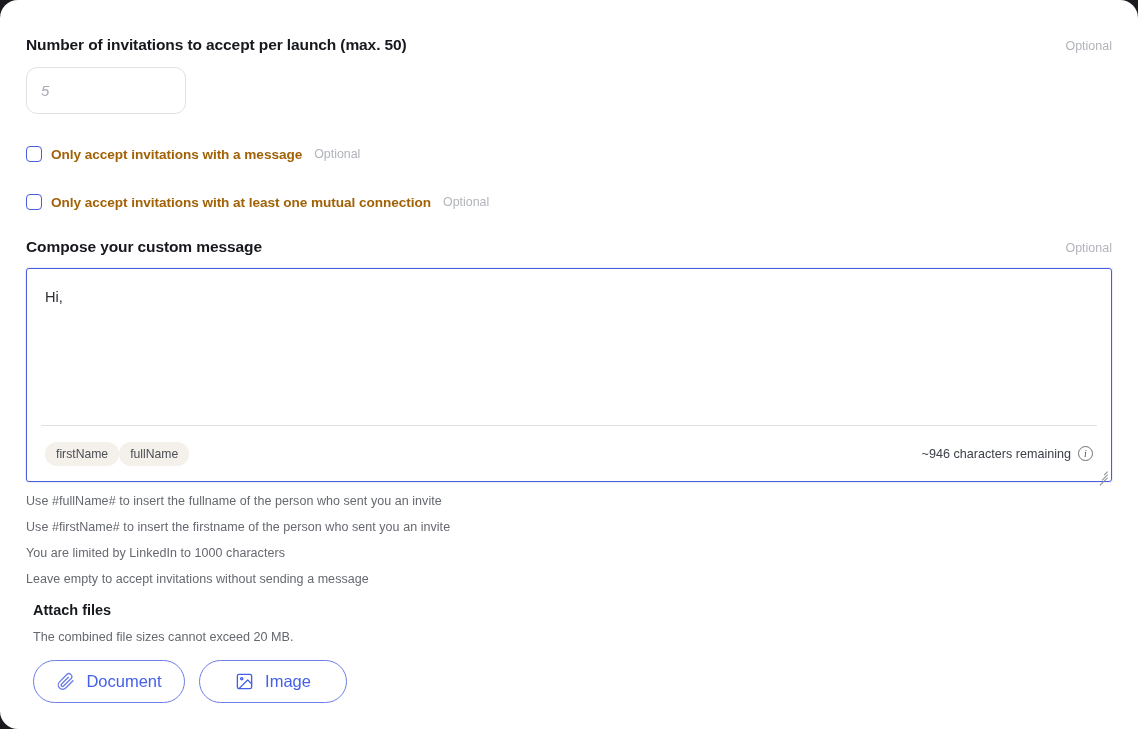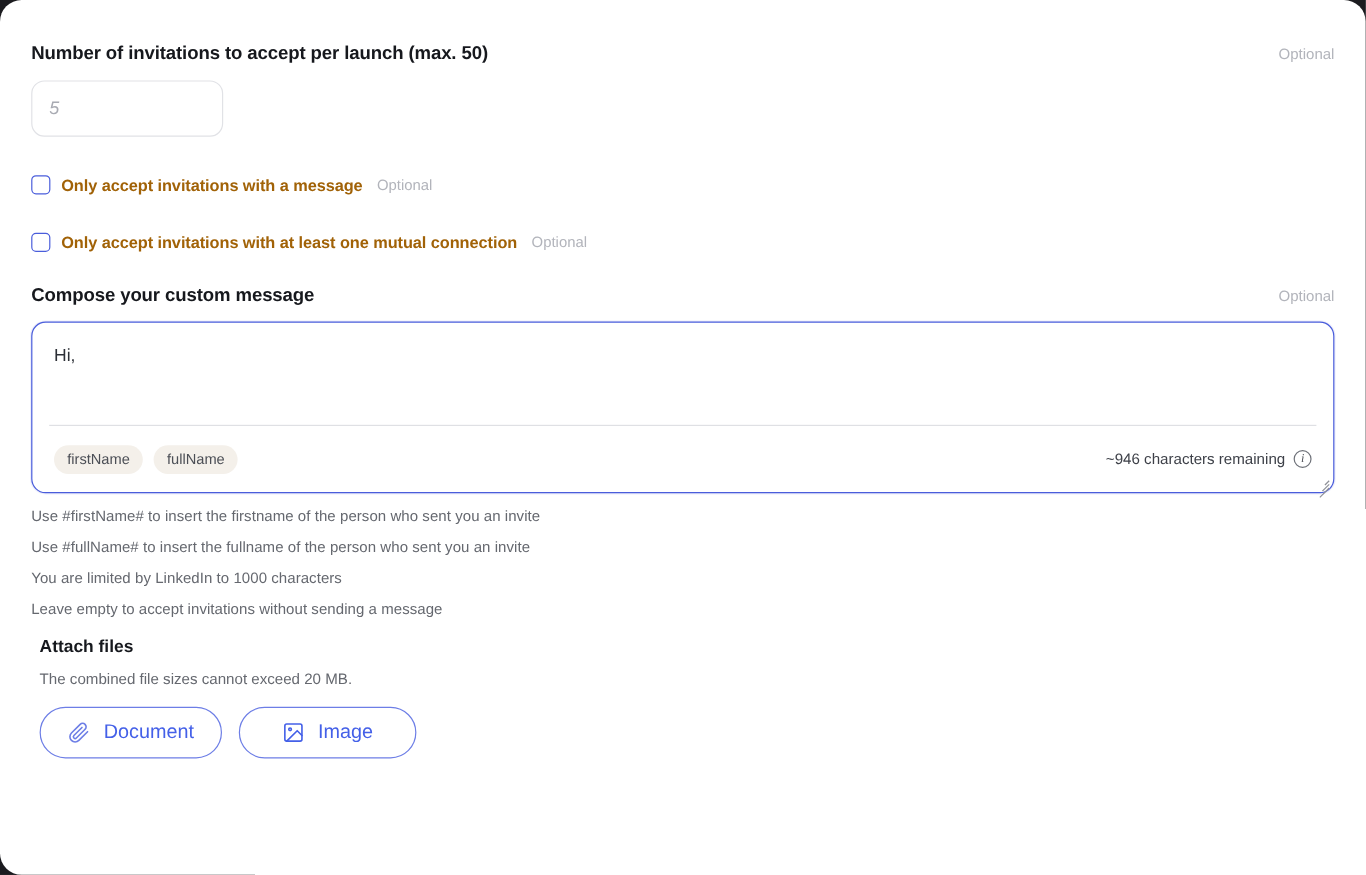--- a/index.html
+++ b/index.html
@@ -101,23 +101,23 @@
     margin-left: 3px;
   }
 
   
   .compose-head { margin-top: 28px; }
 
   .textarea-wrap {
     margin-top: 12px;
     position: relative;
     width: 1086px;
-    height: 143px;
+    height: 214px;
     border: 1.6px solid #4a5ddb;
-    border-radius: 12px;
+    border-radius: 3px;
     background: #fff;
     box-shadow: 0 0 0 1px rgba(74,93,219,0.10);
   }
   .ta-body {
     padding: 18px 18px 0 18px;
     height: 144px;
     overflow: hidden;
   }
   .ta-line {
     font-size: 14.6px;
@@ -131,21 +131,21 @@
     left: 14px;
     right: 14px;
     bottom: 0;
     height: 56px;
     border-top: 1px solid #dfe0e4;
     display: flex;
     align-items: center;
     justify-content: space-between;
     padding: 0 4px;
   }
-  .chips { display: flex; gap: 9px; }
+  .chips { display: flex; }
   .chip {
     background: #f4f0ea;
     color: #4c4f56;
     font-size: 12.2px;
     border-radius: 13px;
     padding: 5px 11px;
     cursor: pointer;
     white-space: nowrap;
   }
   .counter {
@@ -290,22 +290,22 @@
 
       <div class="resize-grip">
         <i></i>
           <i></i>
           <i></i>
       </div>
     </div>
 
     
     <div class="hints">
+      <div class="hint">Use #fullName# to insert the fullname of the person who sent you an invite</div>
       <div class="hint">Use #firstName# to insert the firstname of the person who sent you an invite</div>
-      <div class="hint">Use #fullName# to insert the fullname of the person who sent you an invite</div>
       <div class="hint">You are limited by LinkedIn to 1000 characters</div>
       <div class="hint">Leave empty to accept invitations without sending a message</div>
     </div>
 
     
     <div class="attach">
       <div class="attach-title">Attach files</div>
       <div class="attach-note">The combined file sizes cannot exceed 20 MB.</div>
 
       <div class="attach-btns">

